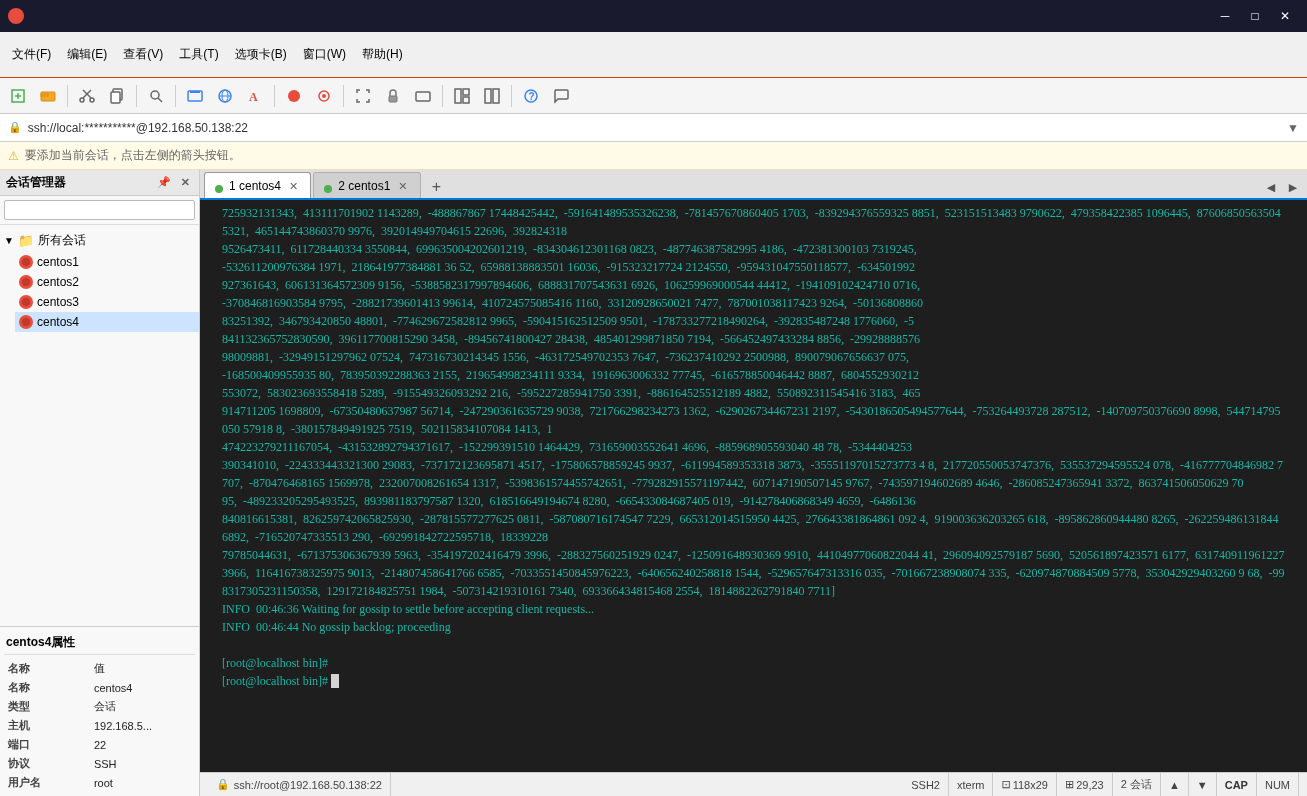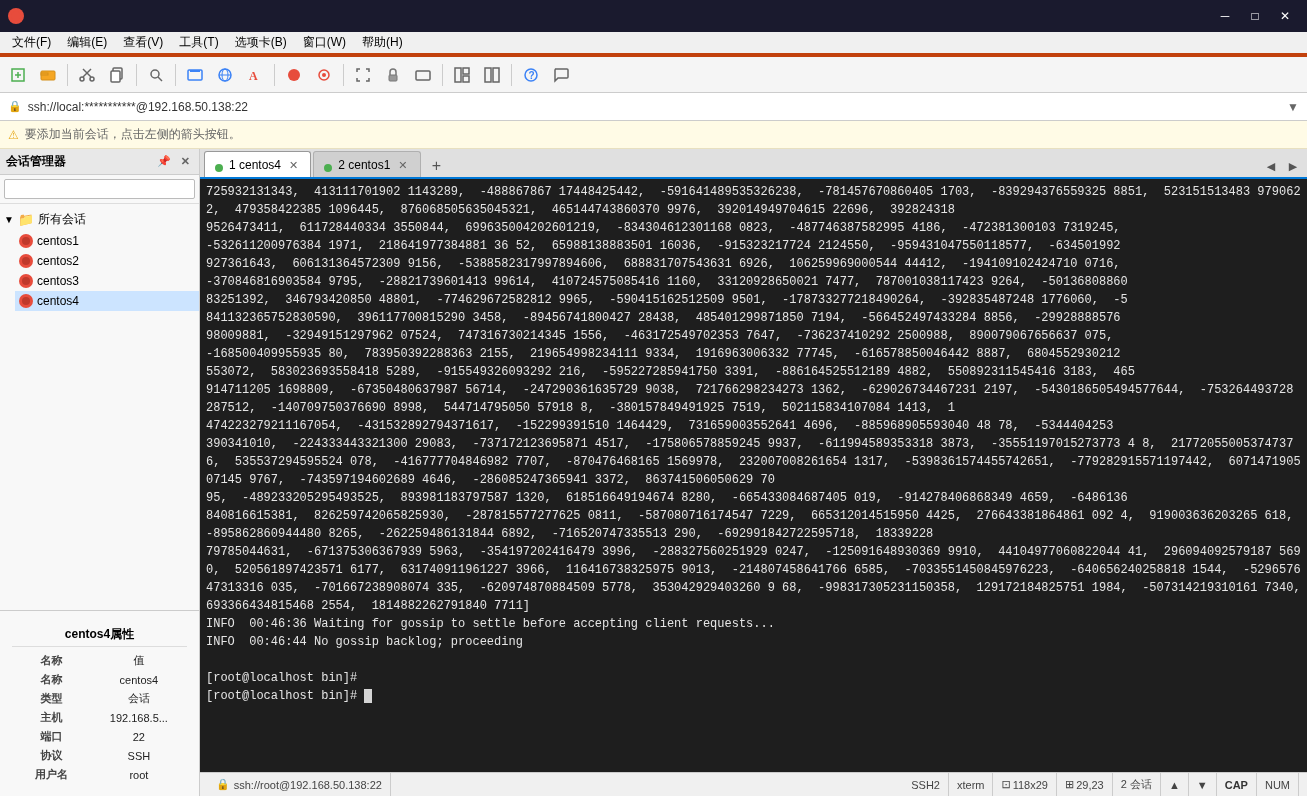--- a/index.html
+++ b/index.html
@@ -18,25 +18,25 @@
     }
     .title-bar-left { display: flex; align-items: center; gap: 6px; }
     .title-bar-icon { width: 16px; height: 16px; background: #e74c3c; border-radius: 50%; display: flex; align-items: center; justify-content: center; font-size: 10px; }
     .title-bar-text { font-size: 12px; }
     .title-bar-controls { display: flex; gap: 2px; }
     .title-bar-btn { width: 28px; height: 24px; background: transparent; border: none; color: white; cursor: pointer; font-size: 12px; display: flex; align-items: center; justify-content: center; }
     
     
     .menu-bar {
       background: #f0f0f0;
-      height: 25px;
+      height: 46px;
       display: flex;
       align-items: center;
       padding: 0 4px;
-      border-bottom: 4px solid #c2410c;
+      border-bottom: 1px solid #c2410c;
       flex-shrink: 0;
     }
     .menu-item { padding: 4px 8px; cursor: pointer; font-size: 12px; }
     
     
     .toolbar {
       background: #f5f5f5;
       height: 36px;
       display: flex;
       align-items: center;
@@ -140,22 +140,21 @@
       cursor: pointer;
       font-size: 12px;
     }
     .tree-item.selected { background: #cce4ff; }
     .tree-item-icon { width: 14px; height: 14px; border-radius: 50%; background: #e74c3c; margin-right: 4px; flex-shrink: 0; display: flex; align-items: center; justify-content: center; }
     .tree-item-icon-inner { width: 8px; height: 8px; border-radius: 50%; background: #c0392b; }
     
     
     .properties-panel {
       border-top: 1px solid #ccc;
-      padding: 12px;
-      text-align: center;
+      padding: 4px;
     }
     .properties-title {
       font-size: 12px;
       font-weight: bold;
       padding: 3px 2px;
       border-bottom: 1px solid #ddd;
       margin-bottom: 4px;
     }
     .prop-table { width: 100%; border-collapse: collapse; font-size: 11px; }
     .prop-table td { padding: 2px 4px; }
@@ -206,26 +205,26 @@
       cursor: pointer; font-size: 16px; color: #555;
       margin-left: 2px; border-radius: 3px;
     }
     .tab-nav { margin-left: auto; display: flex; gap: 2px; }
     .tab-nav-btn { width: 20px; height: 22px; display: flex; align-items: center; justify-content: center; cursor: pointer; color: #555; font-size: 11px; }
     
     
     .terminal-content {
       flex: 1;
       background: #1e1e1e;
-      color: #e5e5e5;
-      font-family: Liberation Mono, monospace;
+      color: #14b8a6;
+      font-family: Liberation Serif, serif;
       font-size: 12px;
       line-height: 1.5;
       overflow-y: auto;
-      padding: 4px 6px;
+      padding: 4px 22px;
     }
     .terminal-content pre {
       white-space: pre-wrap;
       word-break: break-all;
       margin: 0;
       font-family: inherit;
       font-size: inherit;
     }
     .terminal-cursor {
       display: inline-block;

